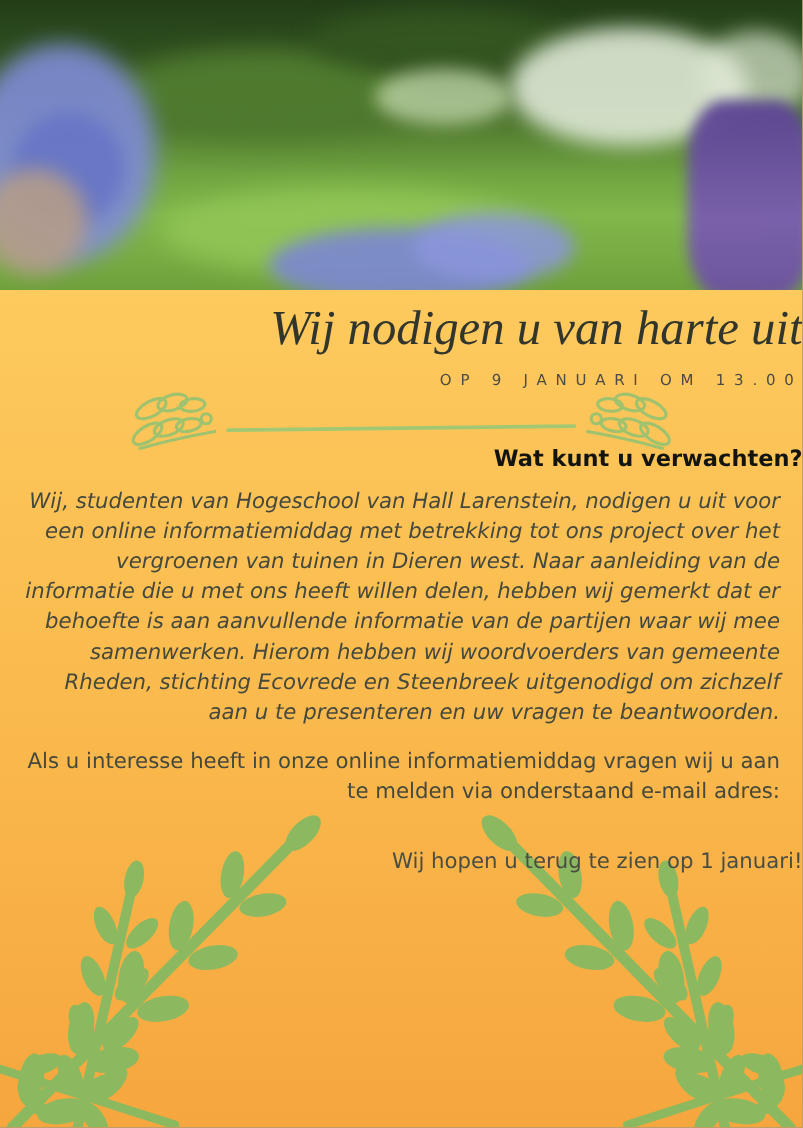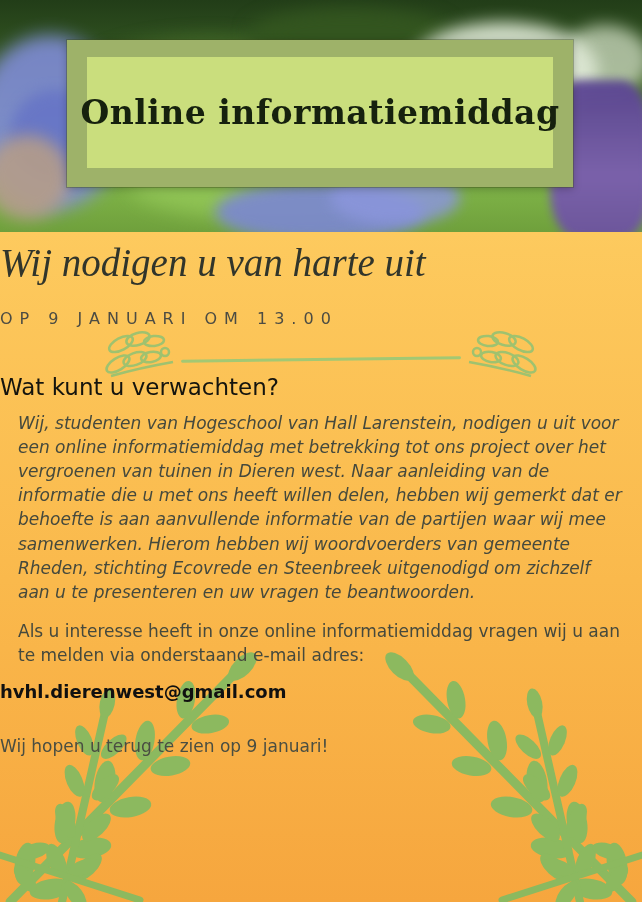--- a/index.html
+++ b/index.html
@@ -33,33 +33,33 @@
                 background:#cade7d;display:flex;align-items:center;justify-content:center;}
   .banner-title{font-family:"DejaVu Serif",serif;font-weight:700;font-size:33px;
                 letter-spacing:.5px;color:#16210e;white-space:nowrap;}
 
   
   .body-section{position:absolute;top:232px;left:0;right:0;bottom:0;overflow:hidden;
                 background:linear-gradient(180deg,#fdca5e 0%,#fab94c 52%,#f6a63e 100%);}
   .leaves{position:absolute;bottom:0;z-index:1;}
   .leaves-bl{left:-10px;}
   .leaves-br{right:-10px;transform:scaleX(-1);}
-  .content{position:relative;z-index:2;text-align:left;padding-top:10px;}
+  .content{position:relative;z-index:2;text-align:right;padding-top:10px;}
 
   .script-heading{font-family:"Liberation Serif","DejaVu Serif",serif;font-style:italic;
                   font-size:39px;color:#31352b;line-height:1.1;}
-  .date-line{margin-top:24px;font-size:16px;letter-spacing:7px;color:#4c4c43;}
+  .date-line{margin-top:12px;font-size:12px;letter-spacing:7px;color:#4c4c43;}
 
   .divider{display:flex;align-items:center;justify-content:center;height:54px;margin-top:-2px;}
   .divider-line{width:280px;height:3px;background:#a3c873;border-radius:3px;
                 transform:rotate(-.7deg);margin:14px 2px 0 2px;}
   .sprig{flex:none;margin-top:6px;}
   .sprig-right{transform:scaleX(-1);}
 
-  .h-bold{font-size:23px;font-weight:400;color:#14140e;margin-top:-6px;}
+  .h-bold{font-size:18px;font-weight:700;color:#14140e;margin-top:-6px;}
   .para{width:606px;margin:11px auto 0;font-size:17px;line-height:1.42;color:#45493d;font-style:italic;}
   .para+.para{margin-top:0;}
   .h-bold2{font-size:17.5px;font-weight:700;color:#14140e;margin-top:26px;}
   .intro{width:606px;margin:15px auto 14px;font-size:17px;line-height:1.42;color:#45493d;}
   .email{font-size:18px;font-weight:700;color:#101010;margin-top:3px;}
   .outro{width:620px;margin:3px auto 0;font-size:17px;line-height:1.42;color:#45493d;}
   .closing{margin-top:34px;font-size:17px;color:#4a4e42;}
 </style>
 </head>
 <body>
@@ -74,25 +74,20 @@
     <div class="blob white-flowers2"></div>
     <div class="blob blue-left"></div>
     <div class="blob blue-left2"></div>
     <div class="blob path-gravel"></div>
     <div class="blob lawn-light"></div>
     <div class="blob blue-center"></div>
     <div class="blob blue-center2"></div>
     <div class="blob salvia-right"></div>
   </div>
 
-  <div class="banner">
-    <div class="banner-inner">
-      <div class="banner-title">Online informatiemiddag</div>
-    </div>
-  </div>
 
   <div class="body-section">
 
     <svg class="leaves leaves-bl" width="340" height="260" viewBox="0 0 340 260" fill="#8cb95f" stroke="none">
       <path d="M20 260 L258 18" stroke="#8cb95f" stroke-width="9" stroke-linecap="round" fill="none"></path>
       <g transform="translate(48,234) rotate(-45)">
           <ellipse cx="10" cy="-15" rx="21" ry="10" transform="rotate(-35)"></ellipse>
           <ellipse cx="10" cy="15" rx="21" ry="10" transform="rotate(35)"></ellipse>
         </g>
       <g transform="translate(88,193) rotate(-45)">
@@ -227,19 +222,18 @@
           <ellipse cx="48" cy="29" rx="10" ry="5" transform="rotate(-10 48 29)"></ellipse>
           <path d="M8 48 Q 36 40 70 34"></path>
           <circle cx="62" cy="24" r="4"></circle>
         </svg>
       </div>
 
       <div class="h-bold">Wat kunt u verwachten?</div>
       <p class="para">Wij, studenten van Hogeschool van Hall Larenstein, nodigen u uit voor een online informatiemiddag met betrekking tot ons project over het vergroenen van tuinen in Dieren west. Naar aanleiding van de informatie die u met ons heeft willen delen, hebben wij gemerkt dat er behoefte is aan aanvullende informatie van de partijen waar wij mee samenwerken. Hierom hebben wij woordvoerders van gemeente Rheden, stichting Ecovrede en Steenbreek uitgenodigd om zichzelf aan u te presenteren en uw vragen te beantwoorden.</p>
 
       <p class="intro">Als u interesse heeft in onze online informatiemiddag vragen wij u aan te melden via onderstaand e-mail adres:</p>
-      <div class="email">hvhl.dierenwest@gmail.com</div>
-
-      <div class="closing">Wij hopen u terug te zien op 9 januari!</div>
+
+      <div class="closing">Wij hopen u terug te zien op 1 januari!</div>
     </div>
   </div>
 
 </div>
 
 </body></html>

